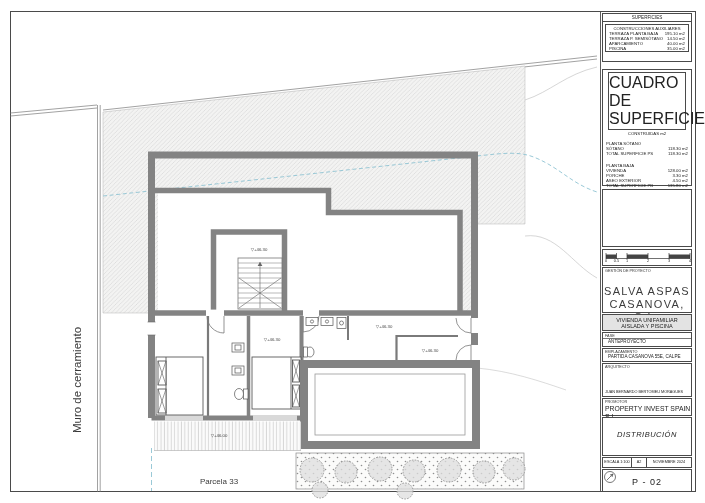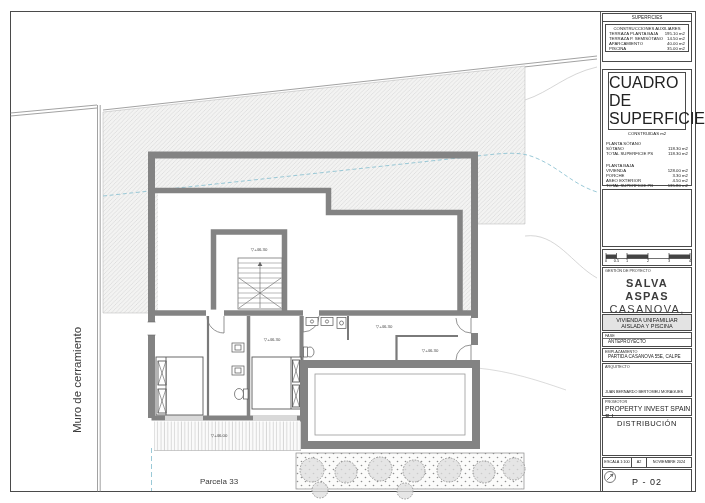--- a/index.html
+++ b/index.html
@@ -302,21 +302,21 @@
     <span class="scalelbl" style="left:3px;">0</span>
     <span class="scalelbl" style="left:13.5px;">0.5</span>
     <span class="scalelbl" style="left:24px;">1</span>
     <span class="scalelbl" style="left:45px;">2</span>
     <span class="scalelbl" style="left:66px;">3</span>
     <span class="scalelbl" style="left:87px;">4</span>
   </div>
 
   <div class="tb" style="left:602px;top:267px;width:90px;height:46px;">
     <div class="fieldlabel">GESTIÓN DE PROYECTO</div>
-    <div class="studio-name" style="margin-top:4px;font-weight:bold;">SALVA ASPAS</div>
+    <div class="studio-name" style="margin-top:12px;">SALVA ASPAS</div>
     <div class="studio-name">CASANOVA, S.L.</div>
   </div>
 
   <div class="tb grayfill" style="left:602px;top:314px;width:90px;height:17px;">
     <div class="ctr t55" style="padding-top:2px;">VIVIENDA UNIFAMILIAR</div>
     <div class="ctr t55">AISLADA Y PISCINA</div>
   </div>
 
   <div class="tb" style="left:602px;top:332px;width:90px;height:15px;">
     <div class="fieldlabel" style="border-bottom:0.6px solid #777;">FASE</div>
@@ -332,21 +332,21 @@
     <div class="fieldlabel">ARQUITECTO</div>
     <div class="t38" style="position:absolute;bottom:1.5px;left:2px;">JUAN BERNARDO BERTOMEU MORAGUES</div>
   </div>
 
   <div class="tb" style="left:602px;top:398px;width:90px;height:18px;">
     <div class="fieldlabel">PROMOTOR</div>
     <div class="t68" style="padding-left:2px;margin-top:1px;">PROPERTY INVEST SPAIN S.L.</div>
   </div>
 
   <div class="tb" style="left:602px;top:417px;width:90px;height:39px;">
-    <div class="ctr t75" style="margin-top:1px;letter-spacing:0.5px;">DISTRIBUCIÓN</div>
+    <div class="ctr t75" style="margin-top:12px;letter-spacing:0.5px;font-style:italic;">DISTRIBUCIÓN</div>
   </div>
 
   <div class="tb" style="left:602px;top:457px;width:90px;height:11px;display:flex;">
     <div class="metacell t38" style="width:33%;">ESCALA 1:100</div>
     <div class="metacell t38" style="width:17%;">A2</div>
     <div class="metacell t38" style="width:50%;">NOVIEMBRE 2024</div>
   </div>
 
   <div class="tb" style="left:602px;top:469px;width:90px;height:23px;">
     <div class="ctr" style="font-size:9px;margin-top:7px;letter-spacing:1px;">P - 02</div>

